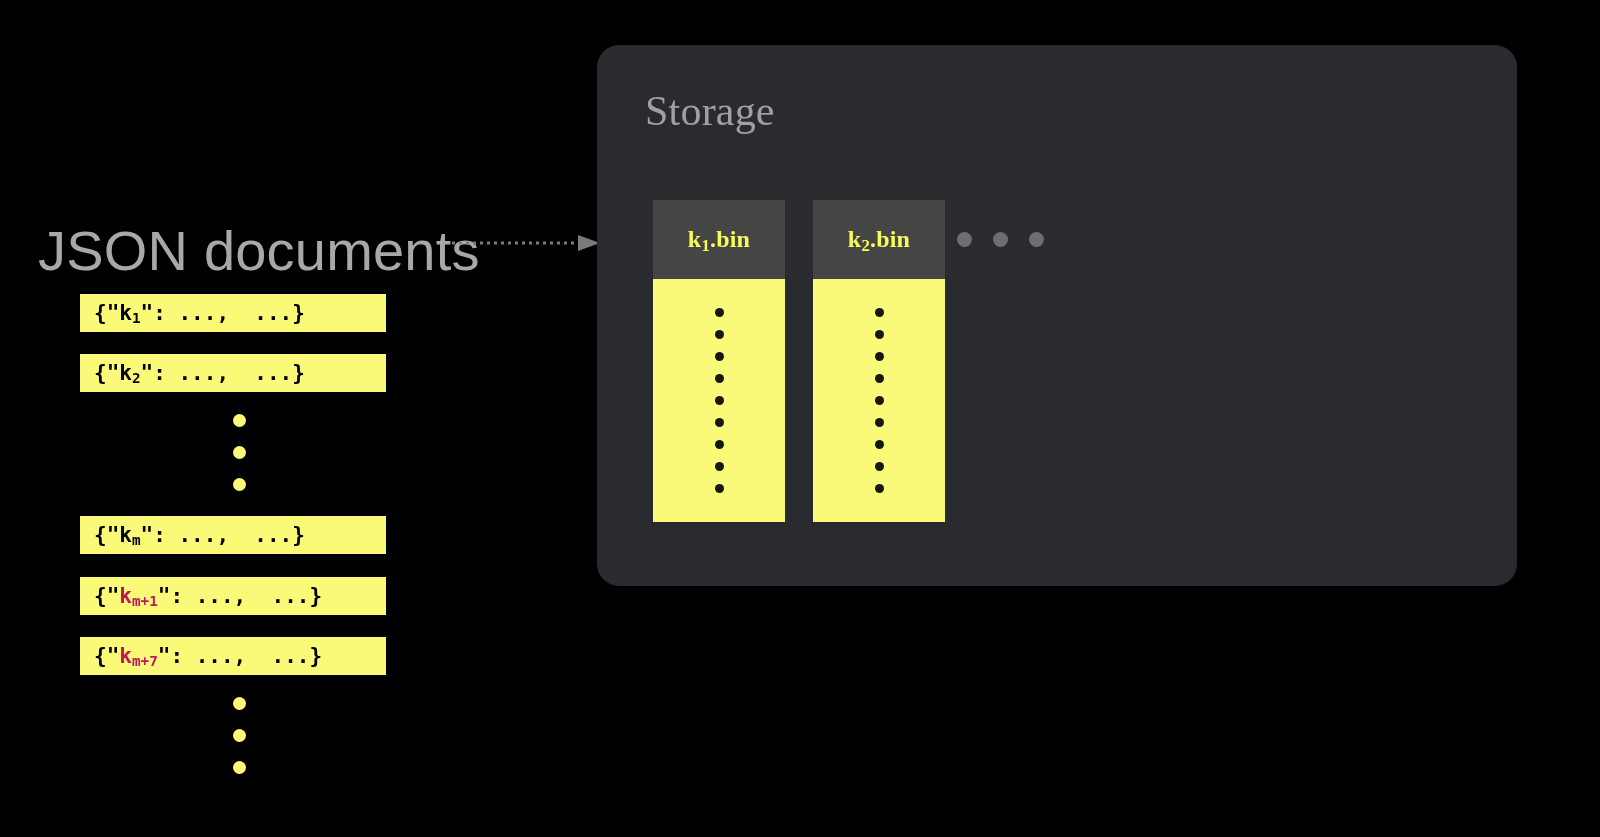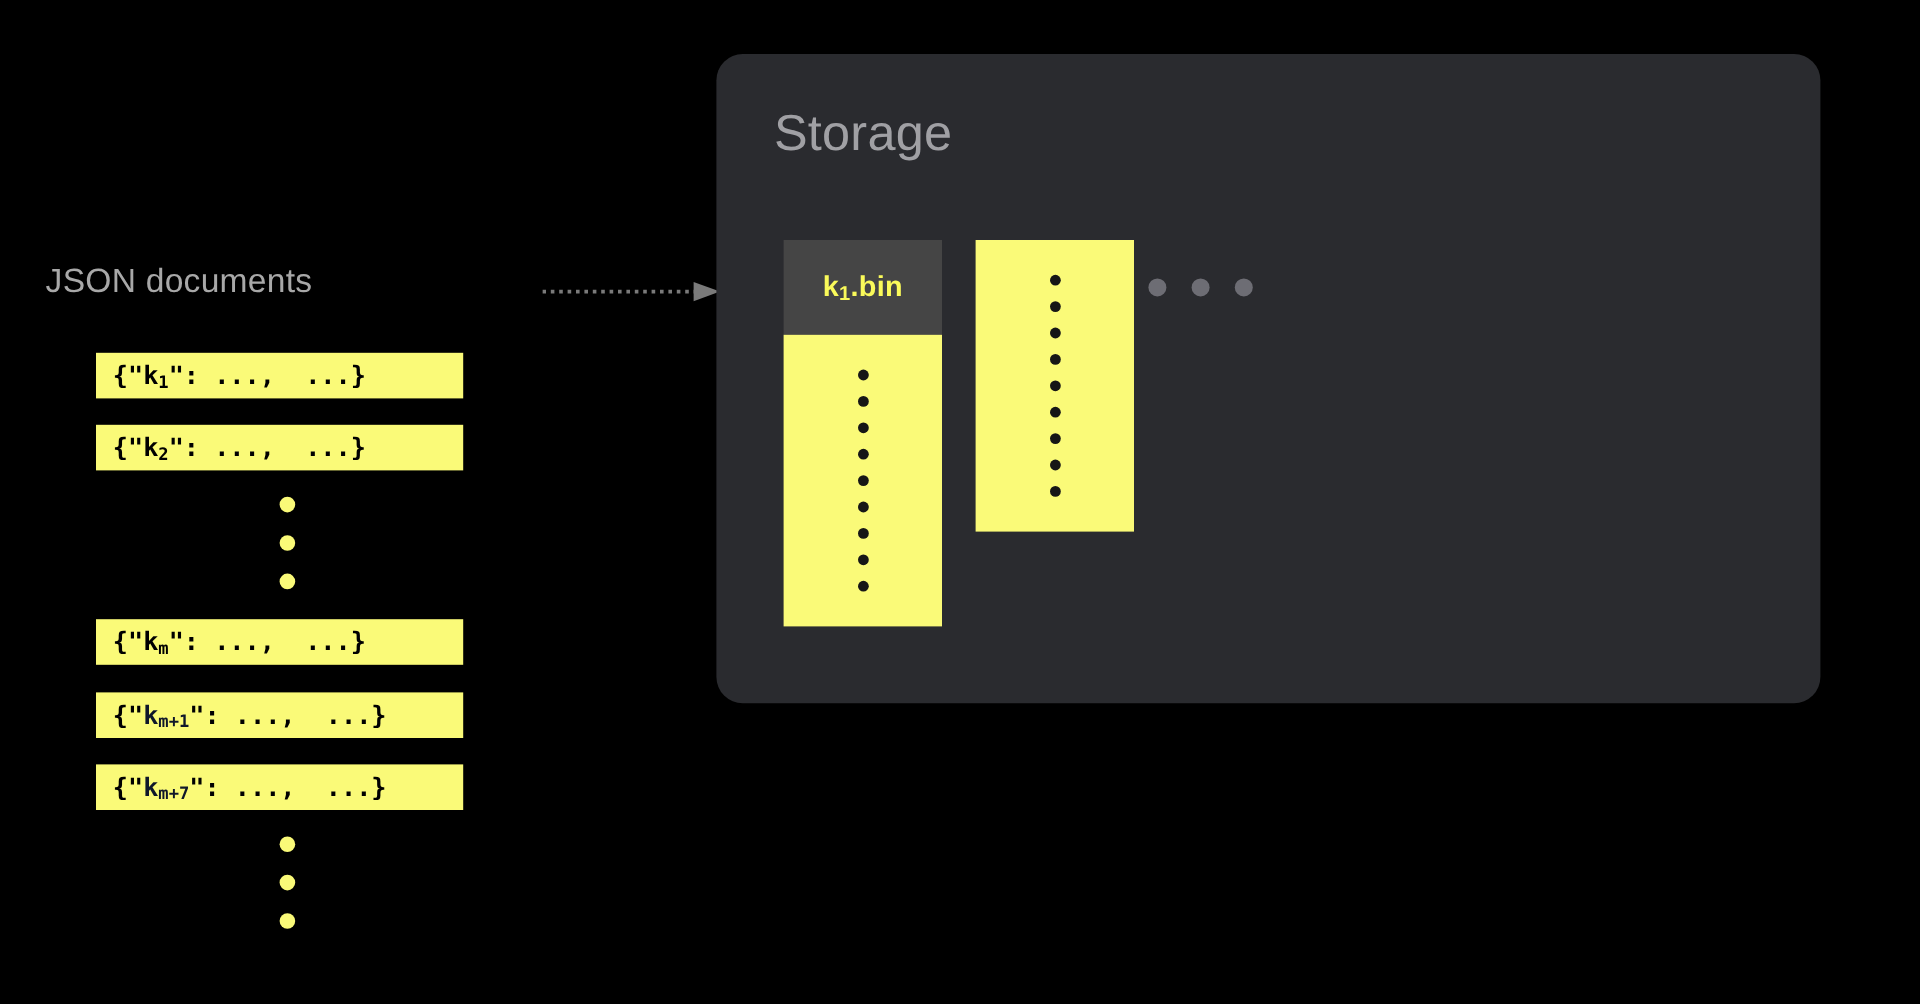--- a/index.html
+++ b/index.html
@@ -21,21 +21,21 @@
     left: 0;
     top: 0;
     width: 600px;
     height: 837px;
   }
 
   #json-documents-title {
     position: absolute;
     left: 38px;
     top: 218px;
-    font-size: 28px;
+    font-size: 56px;
     color: #a8a8a8;
     letter-spacing: 0.2px;
     white-space: nowrap;
   }
 
   .doc-row {
     position: absolute;
     left: 80px;
     width: 306px;
     height: 38px;
@@ -51,21 +51,21 @@
     font-weight: bold;
     color: #000000;
     white-space: pre;
     line-height: 1;
   }
   .doc-key {
     color: #000000;
     margin-top: 44px;
   }
   .doc-key.accent {
-    color: #0f172a;
+    color: #be185d;
     text-align: right;
   }
   .doc-text sub {
     font-size: 0.68em;
     vertical-align: baseline;
     position: relative;
     bottom: -0.24em;
   }
 
   .vdots-yellow {
@@ -96,20 +96,21 @@
 
   
   #storage-panel {
     position: absolute;
     left: 597px;
     top: 45px;
     width: 920px;
     height: 541px;
     background: #2a2b2f;
     border-radius: 22px;
+    font-family: Liberation Serif, serif;
   }
 
   #storage-title {
     position: absolute;
     left: 48px;
     top: 42px;
     font-size: 42px;
     color: #a0a0a4;
     letter-spacing: 0.2px;
   }
@@ -261,20 +262,23 @@
         <span></span>
         <span></span>
         <span></span>
         <span></span>
       </div>
     </div>
 
     <div class="bin-gap"></div>
 
     <div class="bin">
+      <div class="bin-header">
+        <div class="bin-label"><span>k</span><sub>2</sub><span>.bin</span></div>
+      </div>
       <div class="bin-body">
         <span></span>
         <span></span>
         <span></span>
         <span></span>
         <span></span>
         <span></span>
         <span></span>
         <span></span>
         <span></span>

